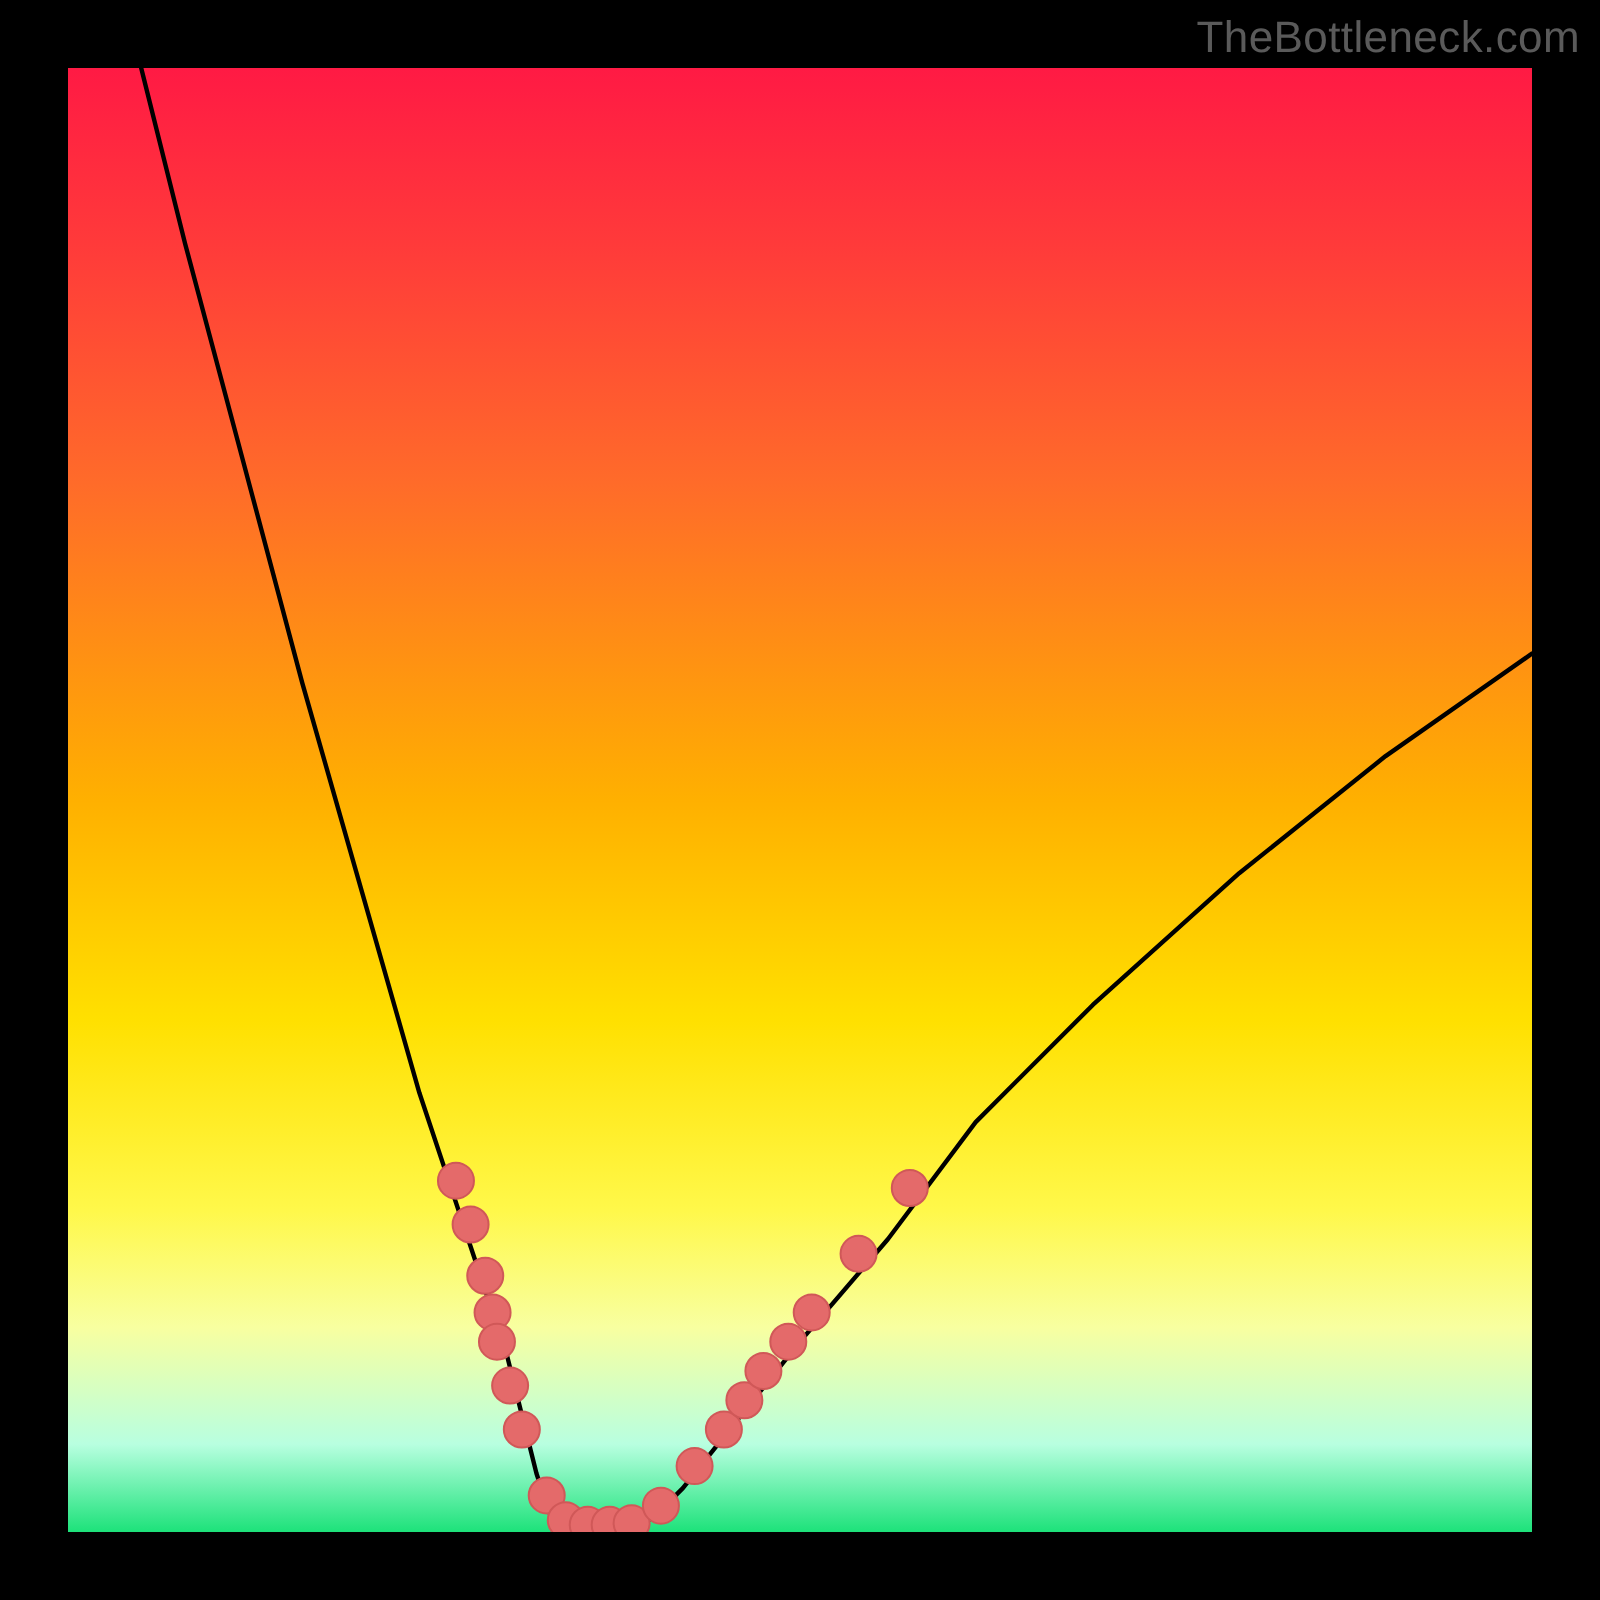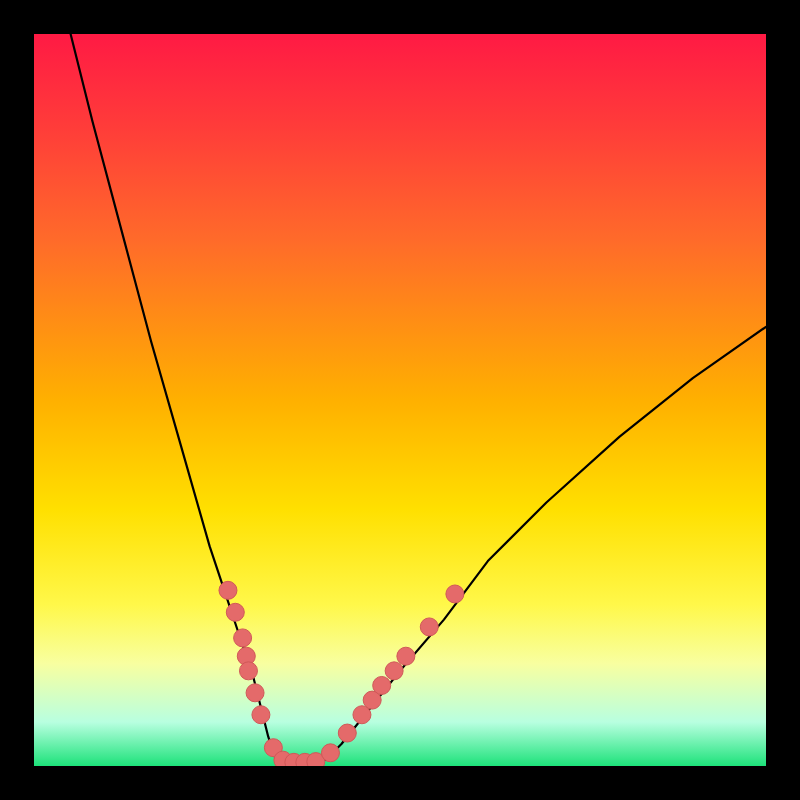--- a/index.html
+++ b/index.html
@@ -51,20 +51,21 @@
     left: 0;
     top: 0;
     width: 732px;
     height: 732px;
   }
 </style>
 </head>
 <body>
 
 <div class="frame">
+  <div class="watermark">TheBottleneck.com</div>
   <div class="plot">
     <svg class="curve" viewBox="0 0 732 732">
       <path id="curve-path" fill="none" d="M36.60 0.00 L58.56 87.84 L87.84 197.64 L117.12 307.44 L146.40 409.92 L175.68 512.40 L190.32 556.32 L204.96 600.24 L219.60 644.16 L226.92 673.44 L234.24 702.72 L241.56 724.68 L248.88 732.00 L263.52 732.00 L278.16 732.00 L292.80 724.68 L307.44 710.04 L336.72 673.44 L366.00 636.84 L409.92 585.60 L453.84 527.04 L512.40 468.48 L585.60 402.60 L658.80 344.04 L732.00 292.80" stroke="#000000" stroke-width="2.2" stroke-linecap="round" stroke-linejoin="round"></path>
       <g id="markers">
           <circle cx="193.98" cy="556.32" r="9" fill="#e46a6a" stroke="#d05858" stroke-width="1"></circle>
           <circle cx="201.30" cy="578.28" r="9" fill="#e46a6a" stroke="#d05858" stroke-width="1"></circle>
           <circle cx="208.62" cy="603.90" r="9" fill="#e46a6a" stroke="#d05858" stroke-width="1"></circle>
           <circle cx="212.28" cy="622.20" r="9" fill="#e46a6a" stroke="#d05858" stroke-width="1"></circle>
           <circle cx="214.48" cy="636.84" r="9" fill="#e46a6a" stroke="#d05858" stroke-width="1"></circle>
           <circle cx="221.06" cy="658.80" r="9" fill="#e46a6a" stroke="#d05858" stroke-width="1"></circle>

